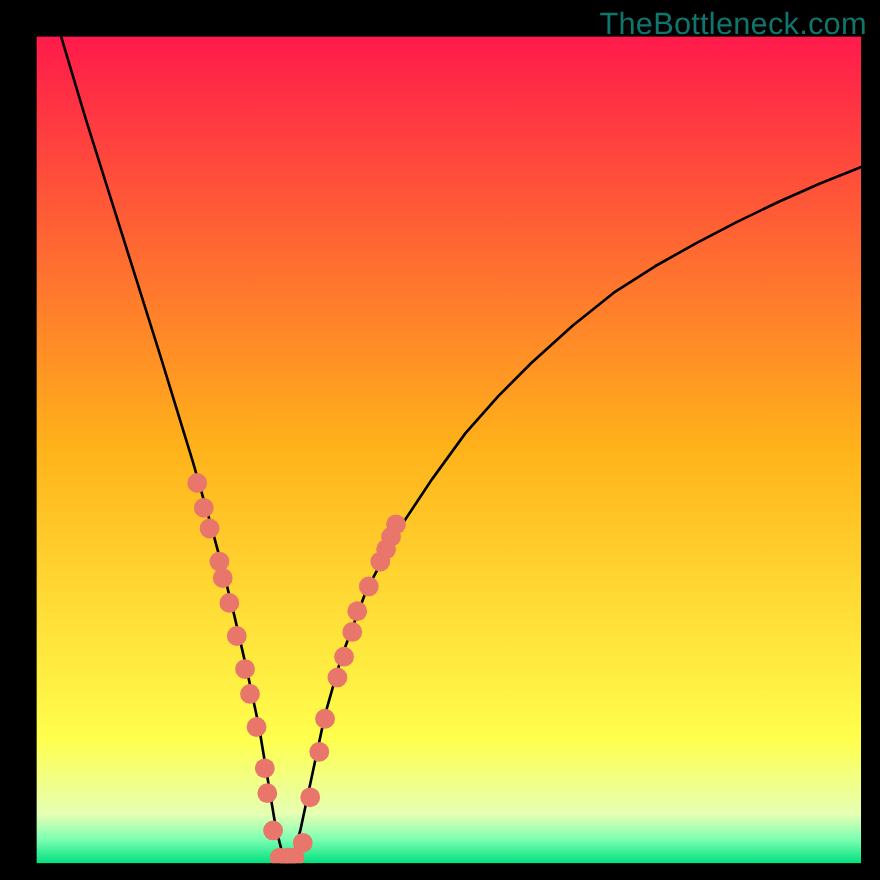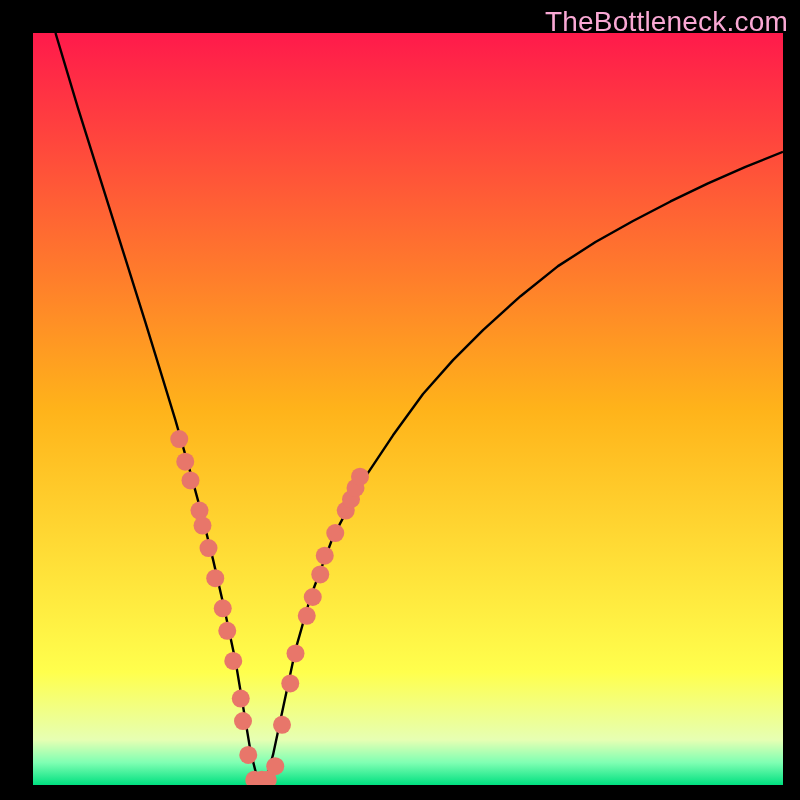--- a/index.html
+++ b/index.html
@@ -24,21 +24,21 @@
     left: 33px;
     top: 33px;
     width: 750px;
     height: 752px;
     overflow: hidden;
   }
   .watermark {
     position: absolute;
     top: 6px;
     right: 12px;
-    color: #f9a8d4;
+    color: #0f766e;
     font-size: 28px;
     font-weight: 500;
     letter-spacing: 0.2px;
   }
 </style>
 </head>
 <body>
 
 <div class="frame">
   <div class="watermark">TheBottleneck.com</div>

